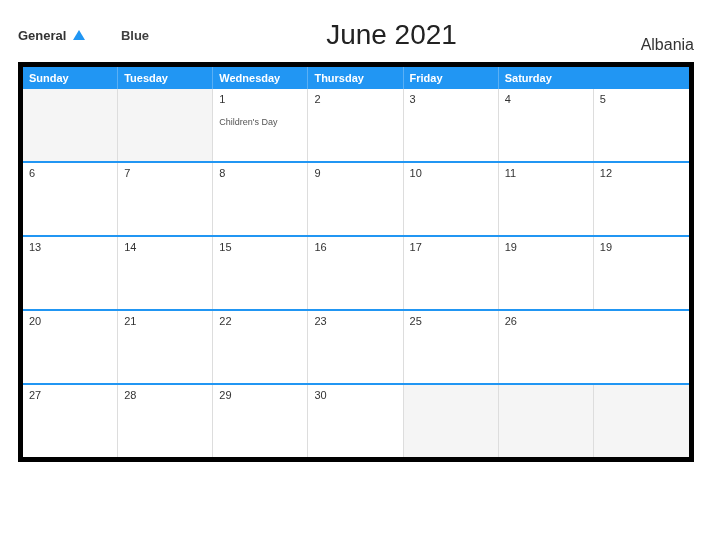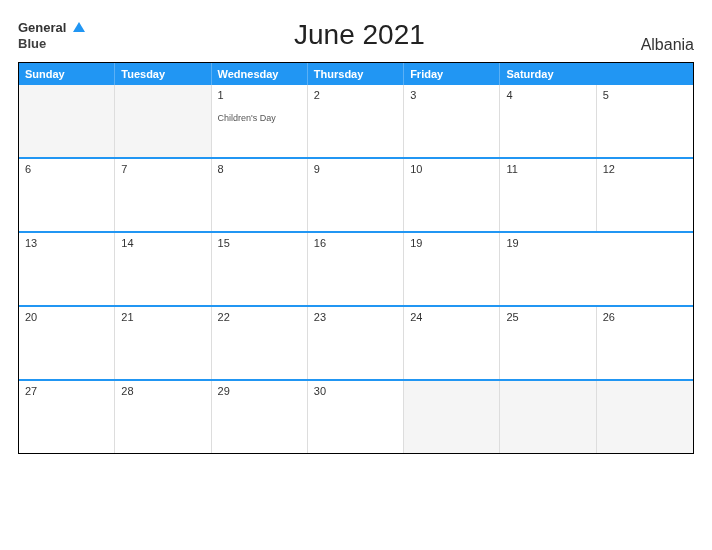--- a/index.html
+++ b/index.html
@@ -18,23 +18,23 @@
     }
     
     .header {
       display: flex;
       align-items: center;
       justify-content: space-between;
       margin-bottom: 8px;
     }
     .logo {
       display: flex;
-      flex-direction: column;
       align-items: flex-start;
       line-height: 1;
+      gap: 36px;
     }
     .logo-general {
       font-size: 13px;
       font-weight: bold;
       color: #333;
       letter-spacing: 0;
     }
     .logo-blue {
       font-size: 13px;
       font-weight: bold;
@@ -61,21 +61,21 @@
     }
     .country {
       font-size: 16px;
       color: #333;
       text-align: right;
       min-width: 60px;
       margin-top: 20px;
     }
     
     .calendar {
-      border: 1px solid #000000;
+      border: 5px solid #000000;
       width: 100%;
     }
     
     .day-headers {
       display: grid;
       grid-template-columns: repeat(7, 1fr);
       background: #2196F3;
     }
     .day-header {
       color: #fff;
@@ -205,41 +205,41 @@
           <div class="day-cell">
             <span class="day-number">14</span>
           </div>
           <div class="day-cell">
             <span class="day-number">15</span>
           </div>
           <div class="day-cell">
             <span class="day-number">16</span>
           </div>
           <div class="day-cell">
+            <span class="day-number">17</span>
+          </div>
+          <div class="day-cell">
             <span class="day-number">19</span>
           </div>
           <div class="day-cell">
             <span class="day-number">19</span>
           </div>
         </div>
         <div class="week-row">
           <div class="day-cell">
             <span class="day-number">20</span>
           </div>
           <div class="day-cell">
             <span class="day-number">21</span>
           </div>
           <div class="day-cell">
             <span class="day-number">22</span>
           </div>
           <div class="day-cell">
             <span class="day-number">23</span>
-          </div>
-          <div class="day-cell">
-            <span class="day-number">24</span>
           </div>
           <div class="day-cell">
             <span class="day-number">25</span>
           </div>
           <div class="day-cell">
             <span class="day-number">26</span>
           </div>
         </div>
         <div class="week-row">
           <div class="day-cell">

